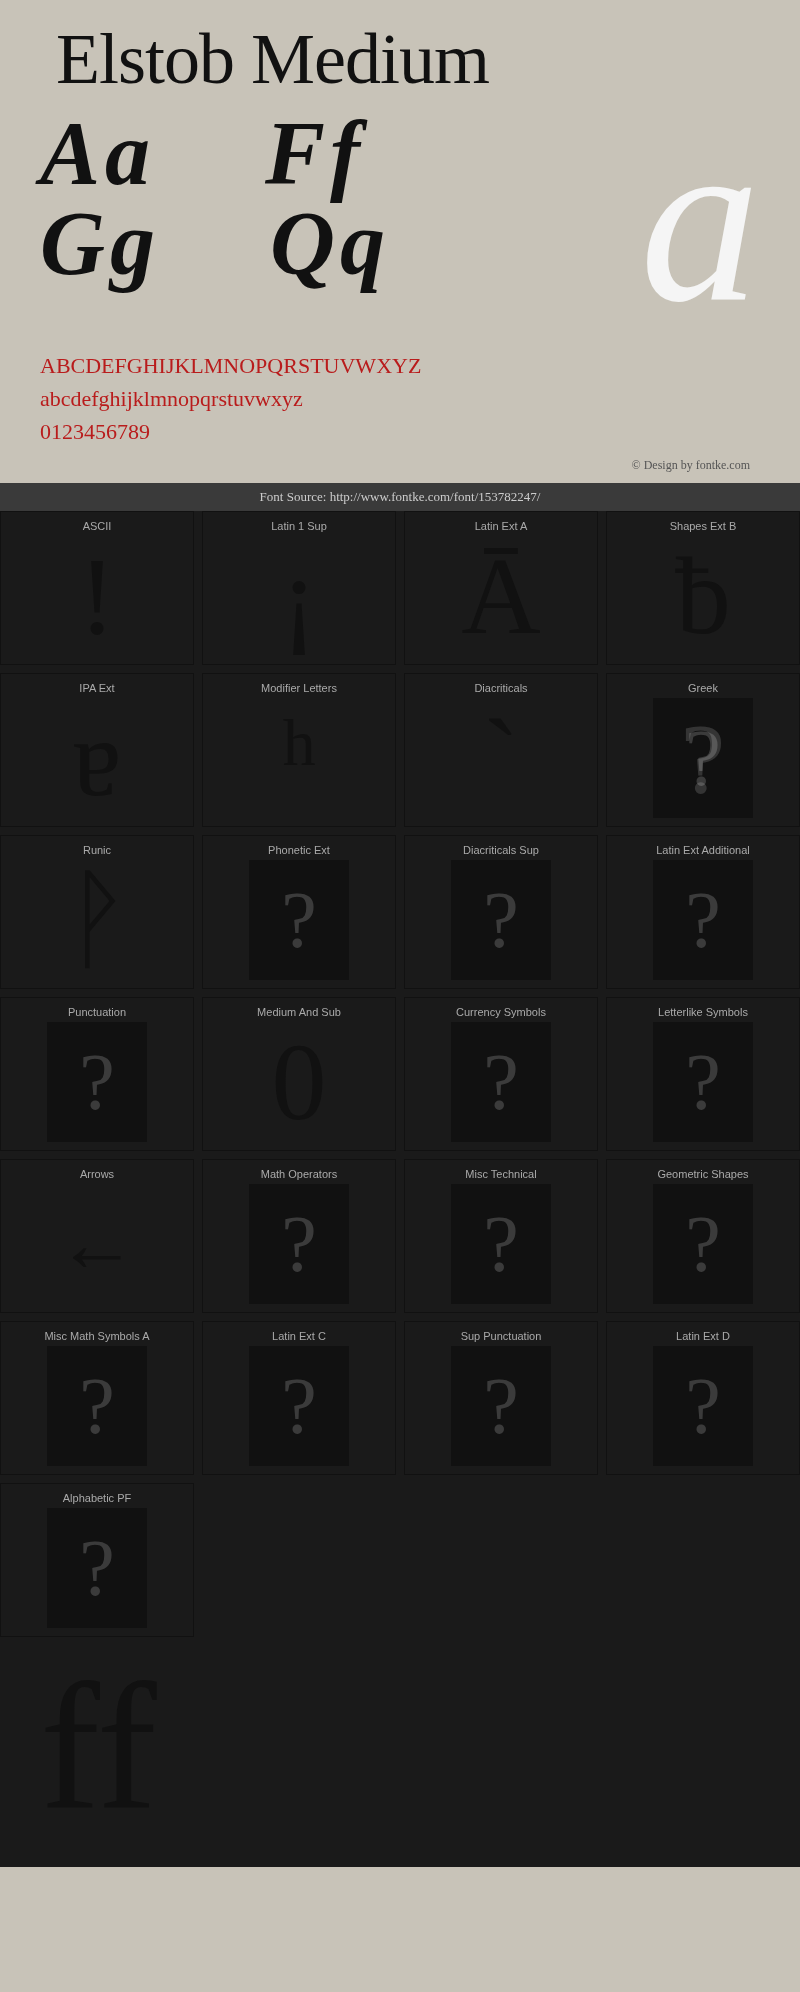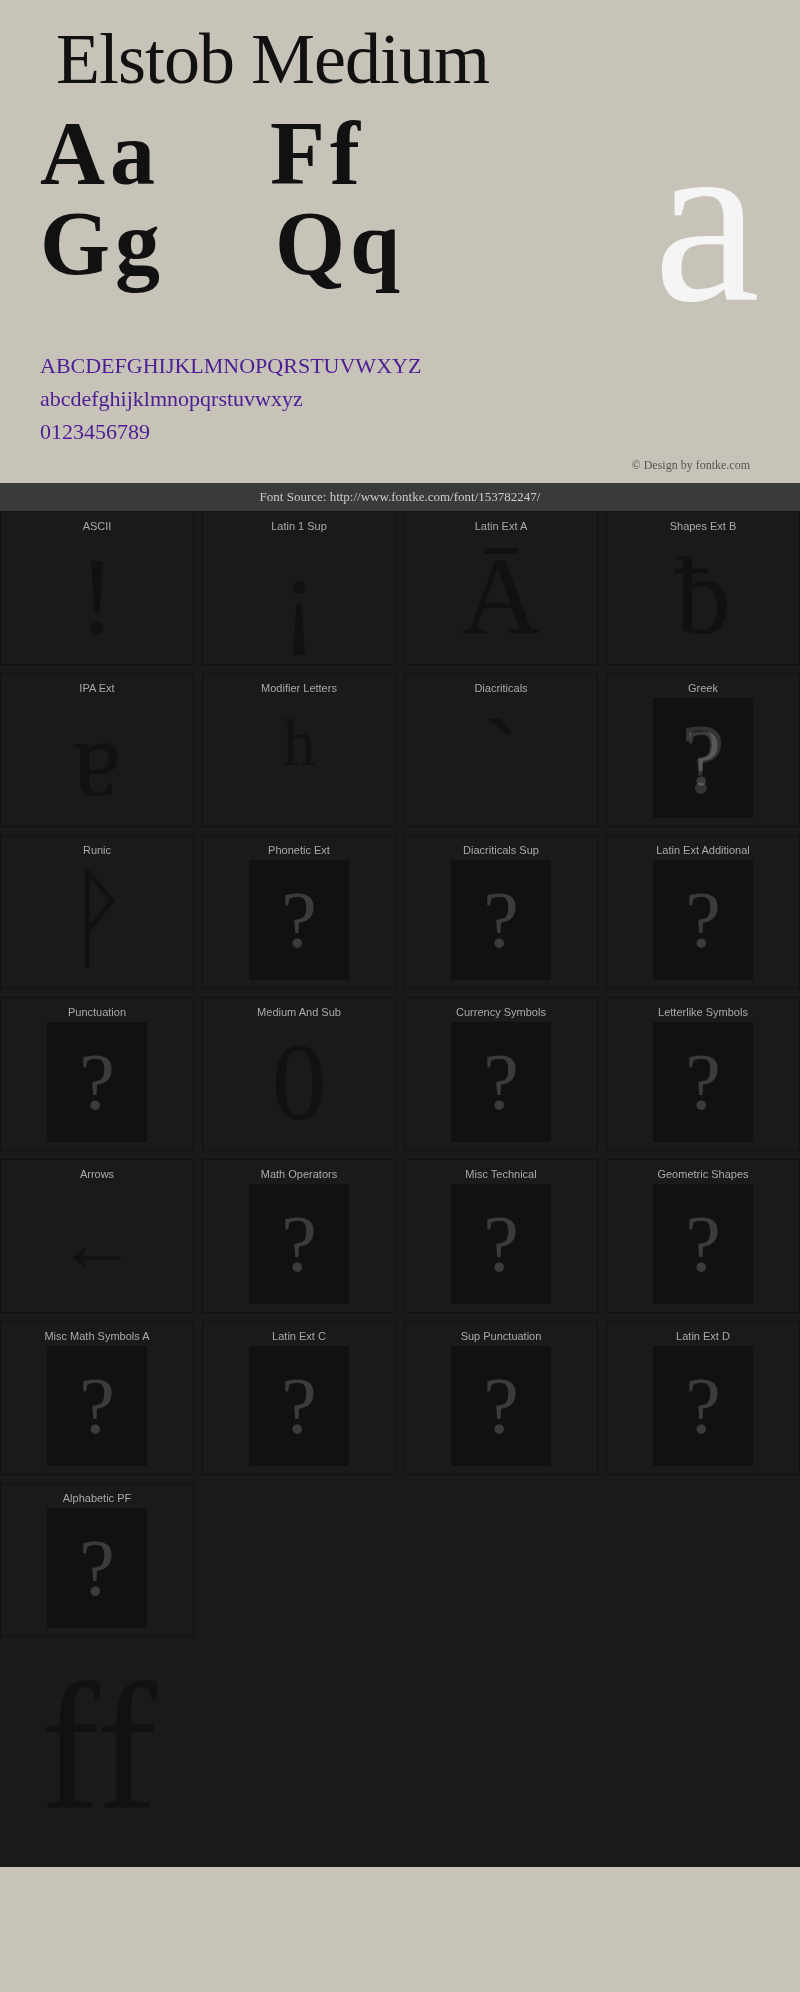--- a/index.html
+++ b/index.html
@@ -25,20 +25,21 @@
       margin-left: 16px;
     }
 
     .glyph-showcase {
       display: flex;
       align-items: flex-start;
       margin-top: 10px;
       gap: 0px;
       position: relative;
       min-height: 220px;
+      font-style: italic;
     }
 
     .glyph-left {
       display: flex;
       flex-direction: column;
       gap: 0px;
     }
 
     .glyph-pair {
       font-size: 90px;
@@ -57,21 +58,21 @@
       font-weight: 400;
       color: #f5f5f5;
       font-family: Georgia, serif;
       line-height: 1.0;
     }
 
     .alphabet-section {
       margin-top: 20px;
       font-family: Georgia, serif;
       font-size: 22px;
-      color: #4c1d95;
+      color: #b91c1c;
       line-height: 1.5;
     }
 
     .copyright-row {
       text-align: right;
       font-size: 12px;
       color: #555;
       margin-top: 10px;
       padding-right: 10px;
     }

